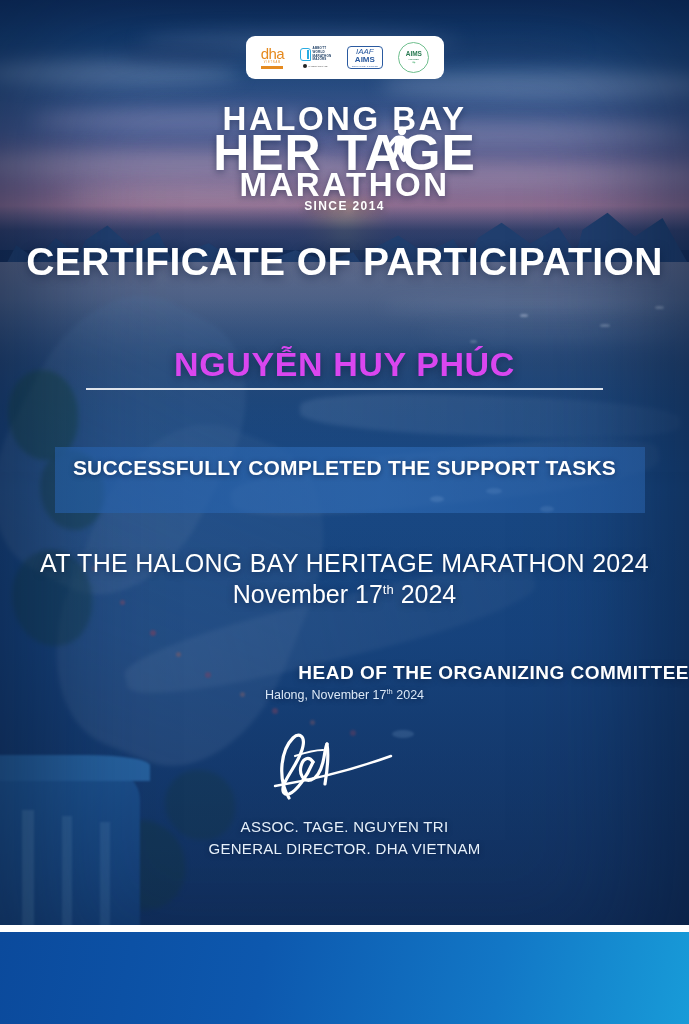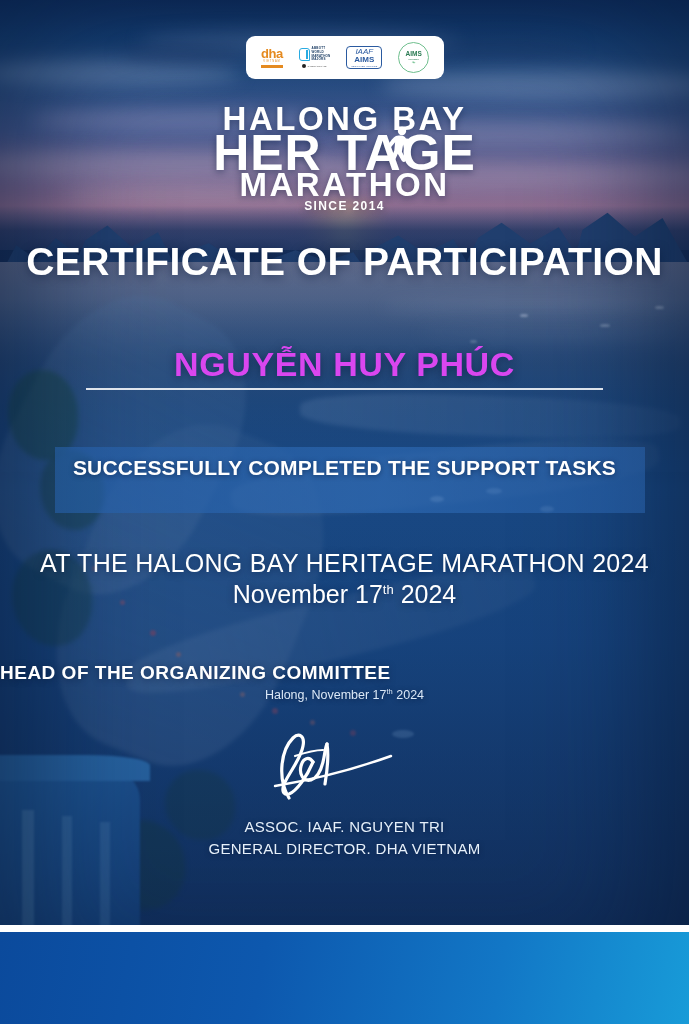--- a/index.html
+++ b/index.html
@@ -88,21 +88,21 @@
   .content{position:absolute;left:0;top:0;width:689px;height:1024px;}
 
   .logo-bar{
     position:absolute;left:246px;top:36px;width:198px;height:43px;
     background:#ffffff;border-radius:9px;
     display:flex;align-items:center;justify-content:space-around;
     padding:0 7px;box-sizing:border-box;
   }
   .lg{display:flex;flex-direction:column;align-items:center;justify-content:center;}
 
-  .dha-word{font-size:13px;font-weight:bold;color:#E58A1F;letter-spacing:-.5px;line-height:1;}
+  .dha-word{font-size:15px;font-weight:normal;color:#E58A1F;letter-spacing:-.5px;line-height:1;}
   .dha-sub{font-size:2.6px;color:#E58A1F;letter-spacing:.8px;line-height:1.5;}
   .dha-bar{margin-top:1px;width:22px;height:3px;background:#E58A1F;}
 
   .awm-wrap{display:flex;align-items:center;gap:2px;}
   .awm-a{
     width:11px;height:13px;border:1.6px solid #29ABE2;border-radius:3px 3px 0 3px;
     position:relative;box-sizing:border-box;
   }
   .awm-a:after{content:"";position:absolute;right:1px;top:1px;width:1.5px;height:9px;background:#29ABE2;}
   .awm-txt{font-size:3px;line-height:1.25;color:#1b3c63;font-weight:bold;letter-spacing:.2px;text-align:left;}
@@ -177,21 +177,21 @@
     text-shadow:0 1px 7px rgba(0,20,50,.5);
   }
   .date-line{
     position:absolute;left:0;right:0;top:580px;text-align:center;
     color:#fff;font-size:25px;
     text-shadow:0 1px 7px rgba(0,20,50,.5);
   }
   .date-line sup{font-size:13px;}
 
   .head-com{
-    position:absolute;left:0;right:0;top:662px;text-align:left;
+    position:absolute;left:0;right:0;top:662px;text-align:right;
     color:#fff;font-size:19px;font-weight:bold;letter-spacing:.5px;
     text-shadow:0 1px 6px rgba(0,20,50,.5);
   }
   .head-sub{
     position:absolute;left:0;right:0;top:687px;text-align:center;
     color:#dbe8f7;font-size:12.5px;
     text-shadow:0 1px 5px rgba(0,20,50,.5);
   }
   .head-sub sup{font-size:7.5px;}
 
@@ -365,21 +365,21 @@
     <svg class="sig" viewBox="0 0 180 80">
       <g fill="none" stroke="#ffffff" stroke-linecap="round" stroke-linejoin="round">
         <path d="M34 72 C22 52 26 24 38 12 C44 6 50 10 48 20 C46 32 36 44 30 56 C26 64 28 70 34 68 C42 65 52 50 58 36" stroke-width="3.2"></path>
         <path d="M58 36 C54 30 48 32 46 40 C44 48 48 56 56 54 C62 52 66 44 68 36 C70 28 70 22 72 18" stroke-width="3.2"></path>
         <path d="M72 18 C74 30 72 46 70 58" stroke-width="3.2"></path>
         <path d="M20 60 C44 56 86 48 136 30" stroke-width="2.4"></path>
         <path d="M40 30 C52 26 60 24 68 24" stroke-width="2.2"></path>
       </g>
     </svg>
 
-    <div class="sig-name">ASSOC. IAAF. NGUYEN TRI</div>
+    <div class="sig-name">ASSOC. TAGE. NGUYEN TRI</div>
     <div class="sig-role">GENERAL DIRECTOR. DHA VIETNAM</div>
 
     <div class="footer-rule"></div>
     <div class="footer">
 
       
 
       
 
       

